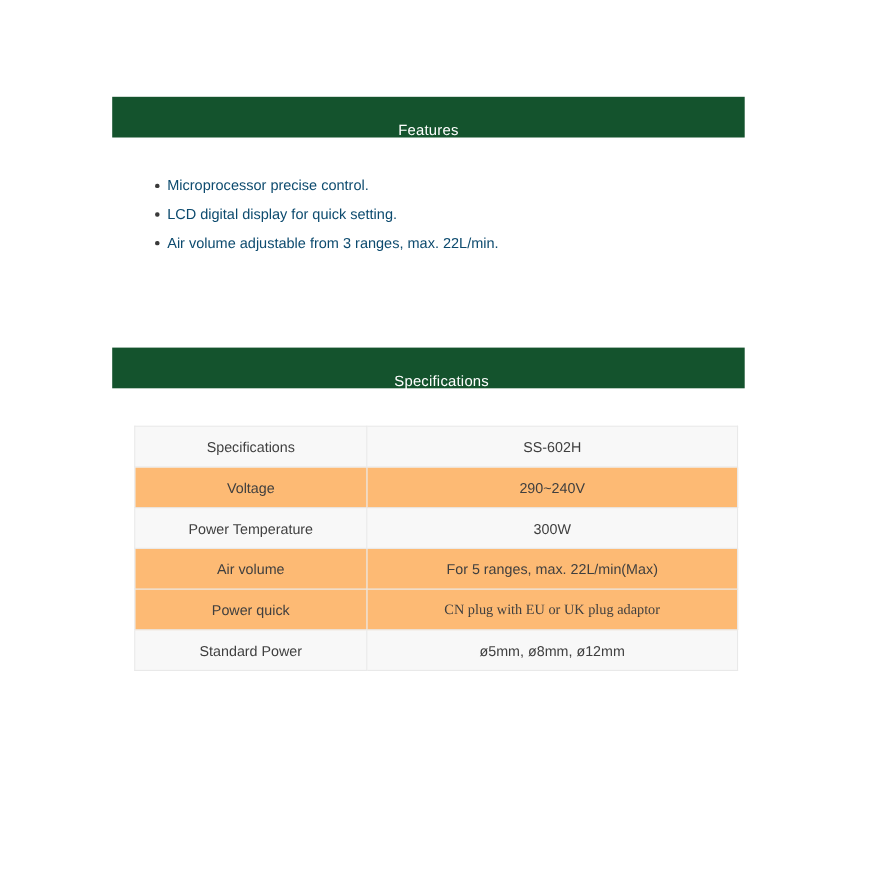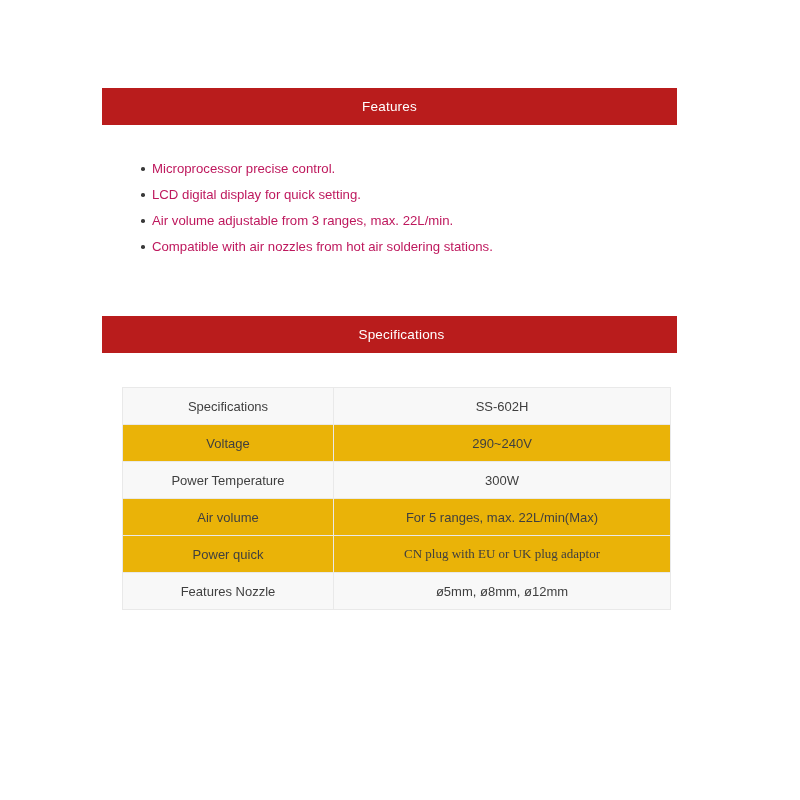--- a/index.html
+++ b/index.html
@@ -22,24 +22,24 @@
     width: 800px;
     height: 800px;
   }
 
   
   .section-bar {
     position: absolute;
     left: 102px;
     width: 575px;
     height: 37px;
-    background: #b91c1c;
+    background: #14532d;
     box-sizing: border-box;
     display: flex;
-    align-items: center;
+    align-items: flex-end;
     justify-content: center;
   }
   .section-bar.features { top: 88px; }
   .section-bar.specifications { top: 316px; }
 
   .section-bar-title {
     color: #ffffff;
     font-size: 13.5px;
     font-family: "Liberation Sans", sans-serif;
     letter-spacing: 0.2px;
@@ -59,21 +59,21 @@
     width: 540px;
     margin: 0;
     padding: 0;
     list-style: none;
   }
   .feature-item {
     position: relative;
     padding-left: 28px;
     font-size: 13.2px;
     line-height: 26px;
-    color: #be185d;
+    color: #0c4a6e;
     white-space: nowrap;
   }
   .feature-bullet {
     position: absolute;
     left: 17px;
     top: 11px;
     width: 3.5px;
     height: 3.5px;
     border-radius: 50%;
     background: #3a3a3a;
@@ -99,21 +99,21 @@
     text-align: center;
     vertical-align: middle;
     font-size: 13px;
     color: #3f3f3f;
     box-sizing: border-box;
   }
   table.spec-table col.col-label { width: 211px; }
   table.spec-table col.col-value { width: 337px; }
 
   tr.row-shaded td { background: #f8f8f8; }
-  tr.row-plain  td { background: #eab308; }
+  tr.row-plain  td { background: #fdba74; }
 
   
   td.value-alt {
     font-family: Liberation Serif, serif;
     font-size: 13.4px;
     color: #2f2f2f;
   }
 </style>
 </head>
 <body>
@@ -129,24 +129,20 @@
       <span class="feature-bullet"></span>
       <span>Microprocessor precise control.</span>
     </li>
     <li class="feature-item">
       <span class="feature-bullet"></span>
       <span>LCD digital display for quick setting.</span>
     </li>
     <li class="feature-item">
       <span class="feature-bullet"></span>
       <span>Air volume adjustable from 3 ranges, max. 22L/min.</span>
-    </li>
-    <li class="feature-item">
-      <span class="feature-bullet"></span>
-      <span>Compatible with air nozzles from hot air soldering stations.</span>
     </li>
   </ul>
 
   <div class="section-bar specifications">
     <span class="section-bar-title">Specifications</span>
   </div>
 
   <div class="spec-table-wrap">
     <table class="spec-table">
       <colgroup>
@@ -168,20 +164,20 @@
         </tr>
         <tr class="row-plain">
           <td>Air volume</td>
           <td>For 5 ranges, max. 22L/min(Max)</td>
         </tr>
         <tr class="row-plain">
           <td>Power quick</td>
           <td class="value-alt">CN plug with EU or UK plug adaptor</td>
         </tr>
         <tr class="row-shaded">
-          <td>Features Nozzle</td>
+          <td>Standard Power</td>
           <td>ø5mm, ø8mm, ø12mm</td>
         </tr>
       </tbody>
     </table>
   </div>
 
 </div>
 
 </body></html>

